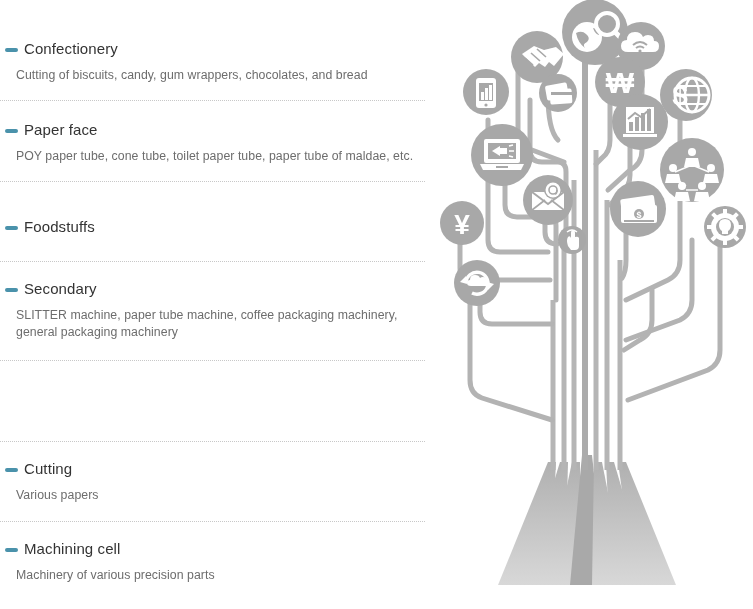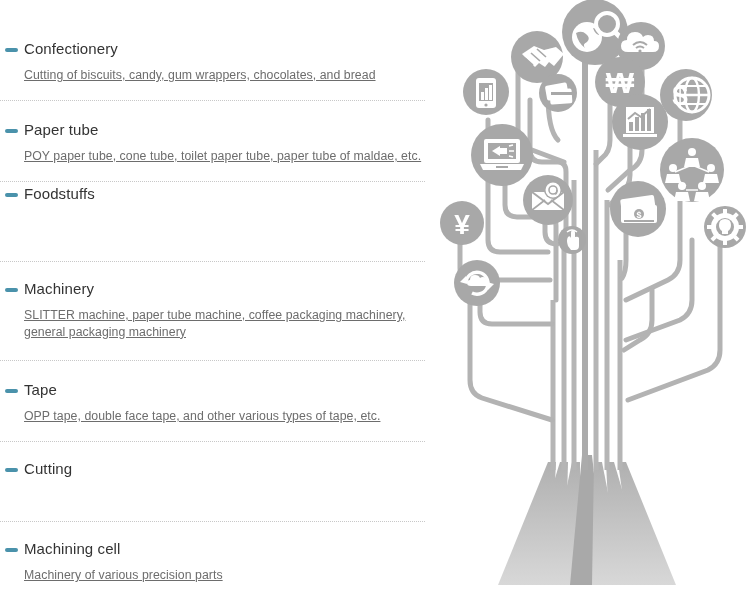--- a/index.html
+++ b/index.html
@@ -41,28 +41,27 @@
     position: absolute;
     left: 5px;
     top: 8px;
     width: 13px;
     height: 4px;
     border-radius: 2px;
     background: #4a92ab;
     display: block;
   }
   .item-desc {
-    padding-left: 24px;
+    padding-left: 16px;
     padding-top: 9px;
     font-size: 12.3px;
     line-height: 16.5px;
     color: #6d6d6d;
     letter-spacing: 0.05px;
     max-width: 410px;
-    text-decoration: underline;
   }
   .divider {
     position: absolute;
     left: 0;
     width: 425px;
     height: 1px;
     border-top: 1px dotted #c8c8c8;
   }
 
   
@@ -87,57 +86,51 @@
       <span class="dash-icon"></span>
       <span>Confectionery</span>
     </div>
     <div class="item-desc">Cutting of biscuits, candy, gum wrappers, chocolates, and bread</div>
   </div>
   <div class="divider" style="top:100px;"></div>
 
   <div class="list-item" style="top:121px;">
     <div class="item-head">
       <span class="dash-icon"></span>
-      <span>Paper tube</span>
+      <span>Paper face</span>
     </div>
     <div class="item-desc">POY paper tube, cone tube, toilet paper tube, paper tube of maldae, etc.</div>
   </div>
   <div class="divider" style="top:181px;"></div>
 
-  <div class="list-item" style="top:185px;">
+  <div class="list-item" style="top:218px;">
     <div class="item-head">
       <span class="dash-icon"></span>
       <span>Foodstuffs</span>
     </div>
   </div>
   <div class="divider" style="top:261px;"></div>
 
   <div class="list-item" style="top:280px;">
     <div class="item-head">
       <span class="dash-icon"></span>
-      <span>Machinery</span>
+      <span>Secondary</span>
     </div>
     <div class="item-desc">SLITTER machine, paper tube machine, coffee packaging machinery, general packaging machinery</div>
   </div>
   <div class="divider" style="top:360px;"></div>
 
-  <div class="list-item" style="top:381px;">
-    <div class="item-head">
-      <span class="dash-icon"></span>
-      <span>Tape</span>
-    </div>
-    <div class="item-desc">OPP tape, double face tape, and other various types of tape, etc.</div>
-  </div>
   <div class="divider" style="top:441px;"></div>
 
   <div class="list-item" style="top:460px;">
     <div class="item-head">
       <span class="dash-icon"></span>
       <span>Cutting</span>
     </div>
+    <div class="item-desc">Various papers</div>
   </div>
   <div class="divider" style="top:521px;"></div>
 
   <div class="list-item" style="top:540px;">
     <div class="item-head">
       <span class="dash-icon"></span>
       <span>Machining cell</span>
     </div>
     <div class="item-desc">Machinery of various precision parts</div>
   </div>

